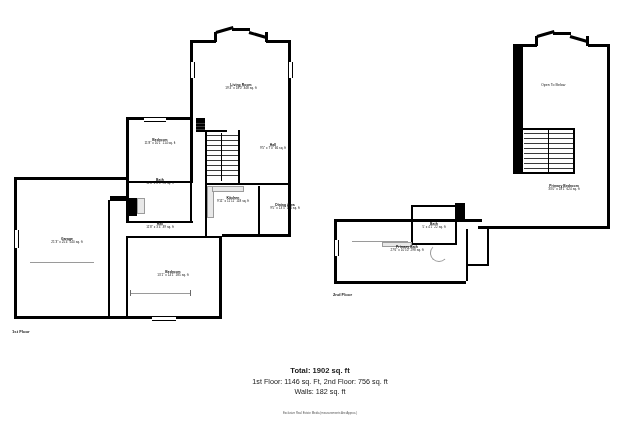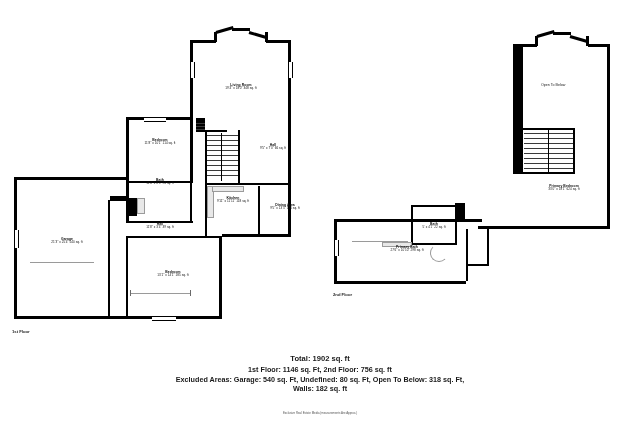--- a/index.html
+++ b/index.html
@@ -22,21 +22,21 @@
   .stairs .tread{position:absolute;background:#3a3a3a;}
   .stairs .rail{position:absolute;background:#000;}
   .dimline{position:absolute;background:#9a9a9a;height:0.6px;}
   .dimtick{position:absolute;background:#6a6a6a;width:0.6px;}
   .door-arc{position:absolute;border:0.6px solid #8d8d8d;border-radius:50%;}
   .blackblock{position:absolute;background:#000;}
   .summary{
     position:absolute;left:0;right:0;text-align:center;
   }
   .sum-total{font-size:7.6px;font-weight:700;margin:0 0 2px 0;}
-  .sum-line{font-size:7.2px;font-weight:700;line-height:1.32;margin:0;}
+  .sum-line{font-size:7.2px;font-weight:400;line-height:1.32;margin:0;}
   .credit{position:absolute;left:0;right:0;text-align:center;font-size:2.9px;color:#555;}
   .counter{position:absolute;background:#e8e8e8;border:0.5px solid #9b9b9b;}
   .window{position:absolute;background:#ffffff;border-top:0.7px solid #000;border-bottom:0.7px solid #000;}
   .windowv{position:absolute;background:#ffffff;border-left:0.7px solid #000;border-right:0.7px solid #000;}
 </style>
 </head>
 <body>
 
 <div class="stage">
 
@@ -232,22 +232,21 @@
     </div>
 
     <div class="label" style="left:362px;top:245px;width:90px;">
       <span class="nm">Primary Bath</span>
       <span class="dm">27'6" x 10'10" 298 sq. ft</span>
     </div>
 
     <div class="floor-tag" style="left:333px;top:292px;">2nd Floor</div>
   </div>
 
-  <div class="summary" style="top:354px;">
+  <div class="summary" style="top:366px;">
     <div class="sum-total">Total: 1902 sq. ft</div>
     <div class="sum-line">1st Floor: 1146 sq. Ft, 2nd Floor: 756 sq. ft</div>
-    <div class="sum-line">Excluded Areas: Garage: 540 sq. Ft, Undefined: 80 sq. Ft, Open To Below: 318 sq. Ft,</div>
     <div class="sum-line">Walls: 182 sq. ft</div>
   </div>
 
   <div class="credit" style="top:411px;">Exclusive Real Estate Media (measurements Are Approx.)</div>
 
 </div>
 
 </body></html>

